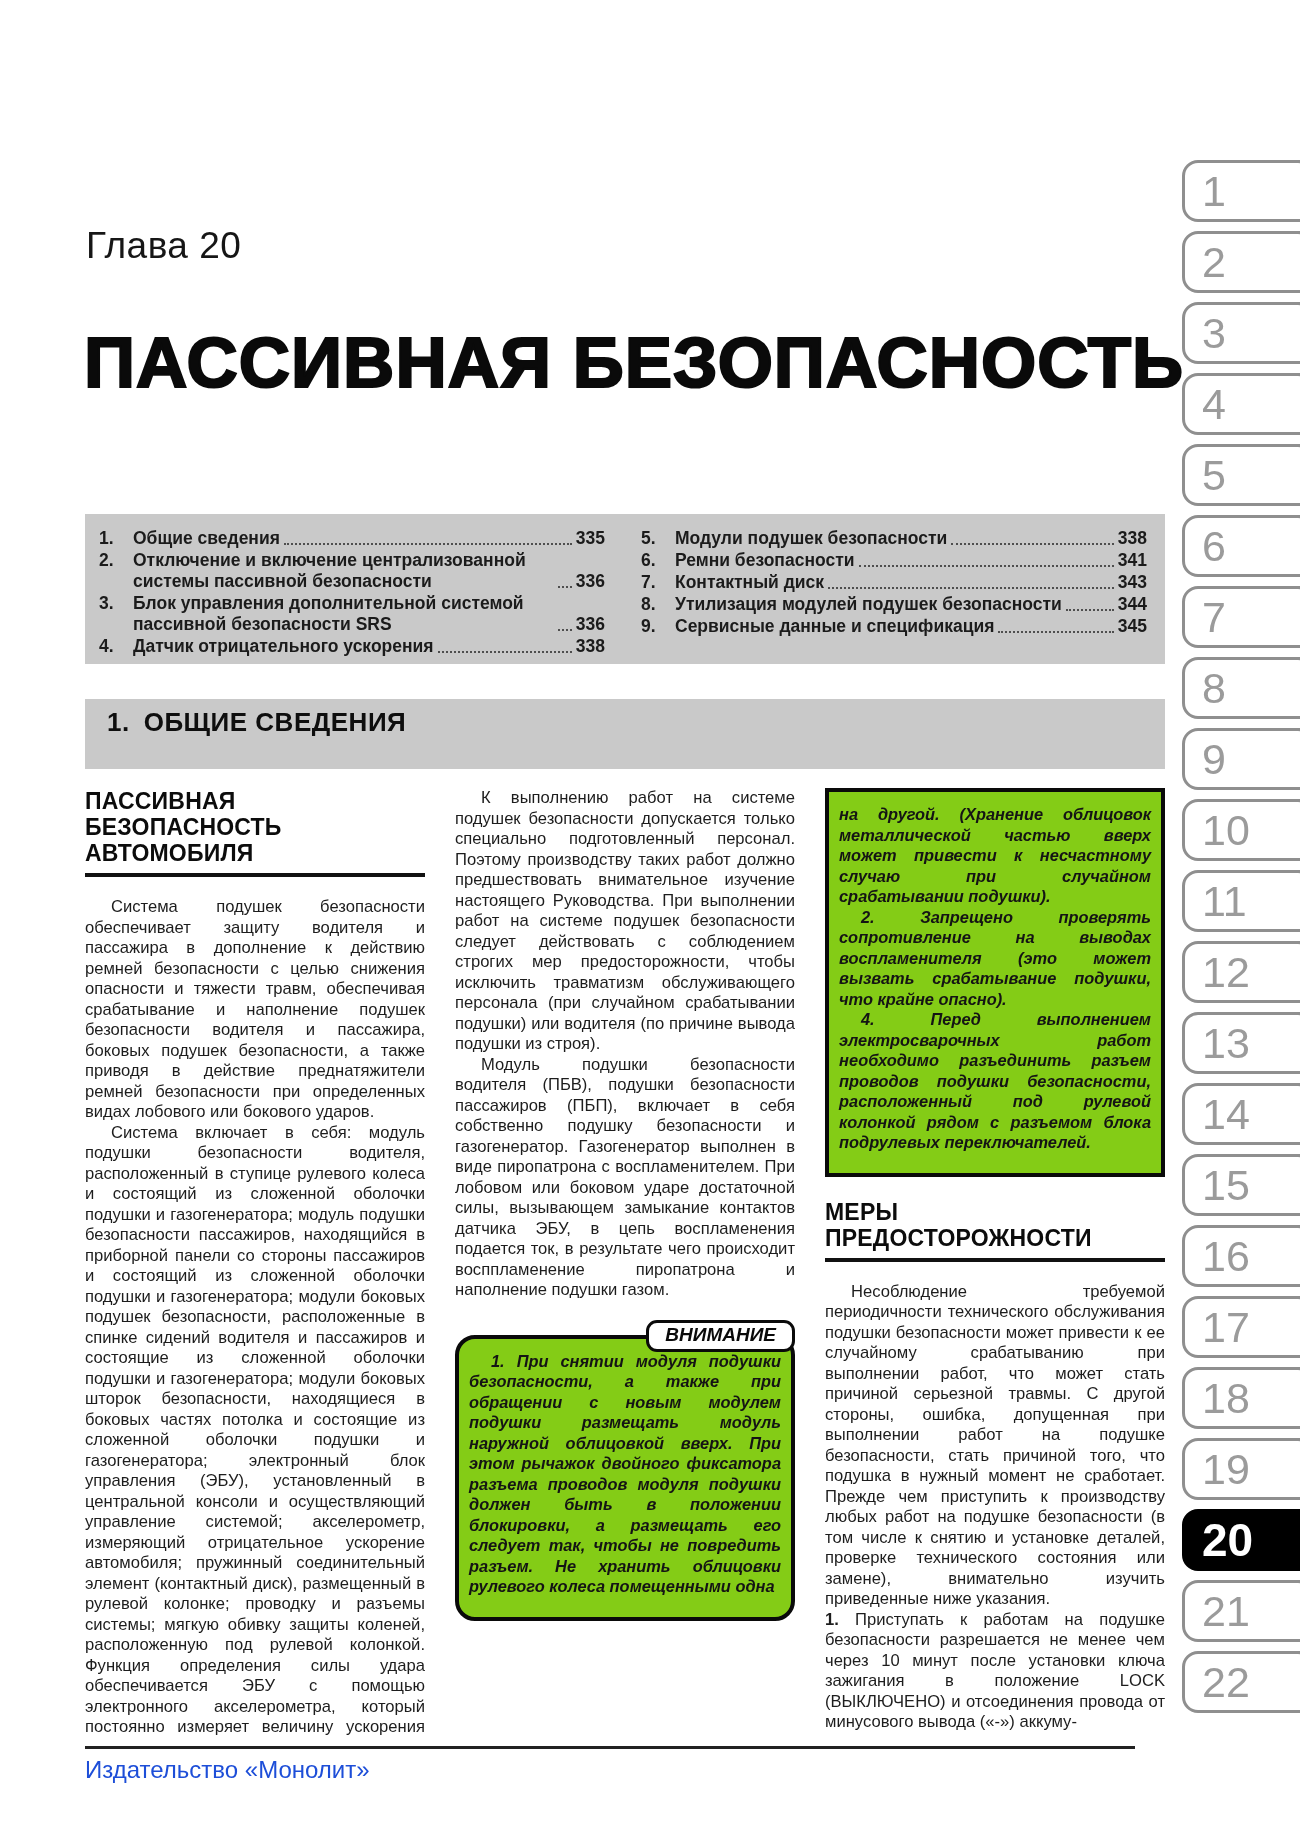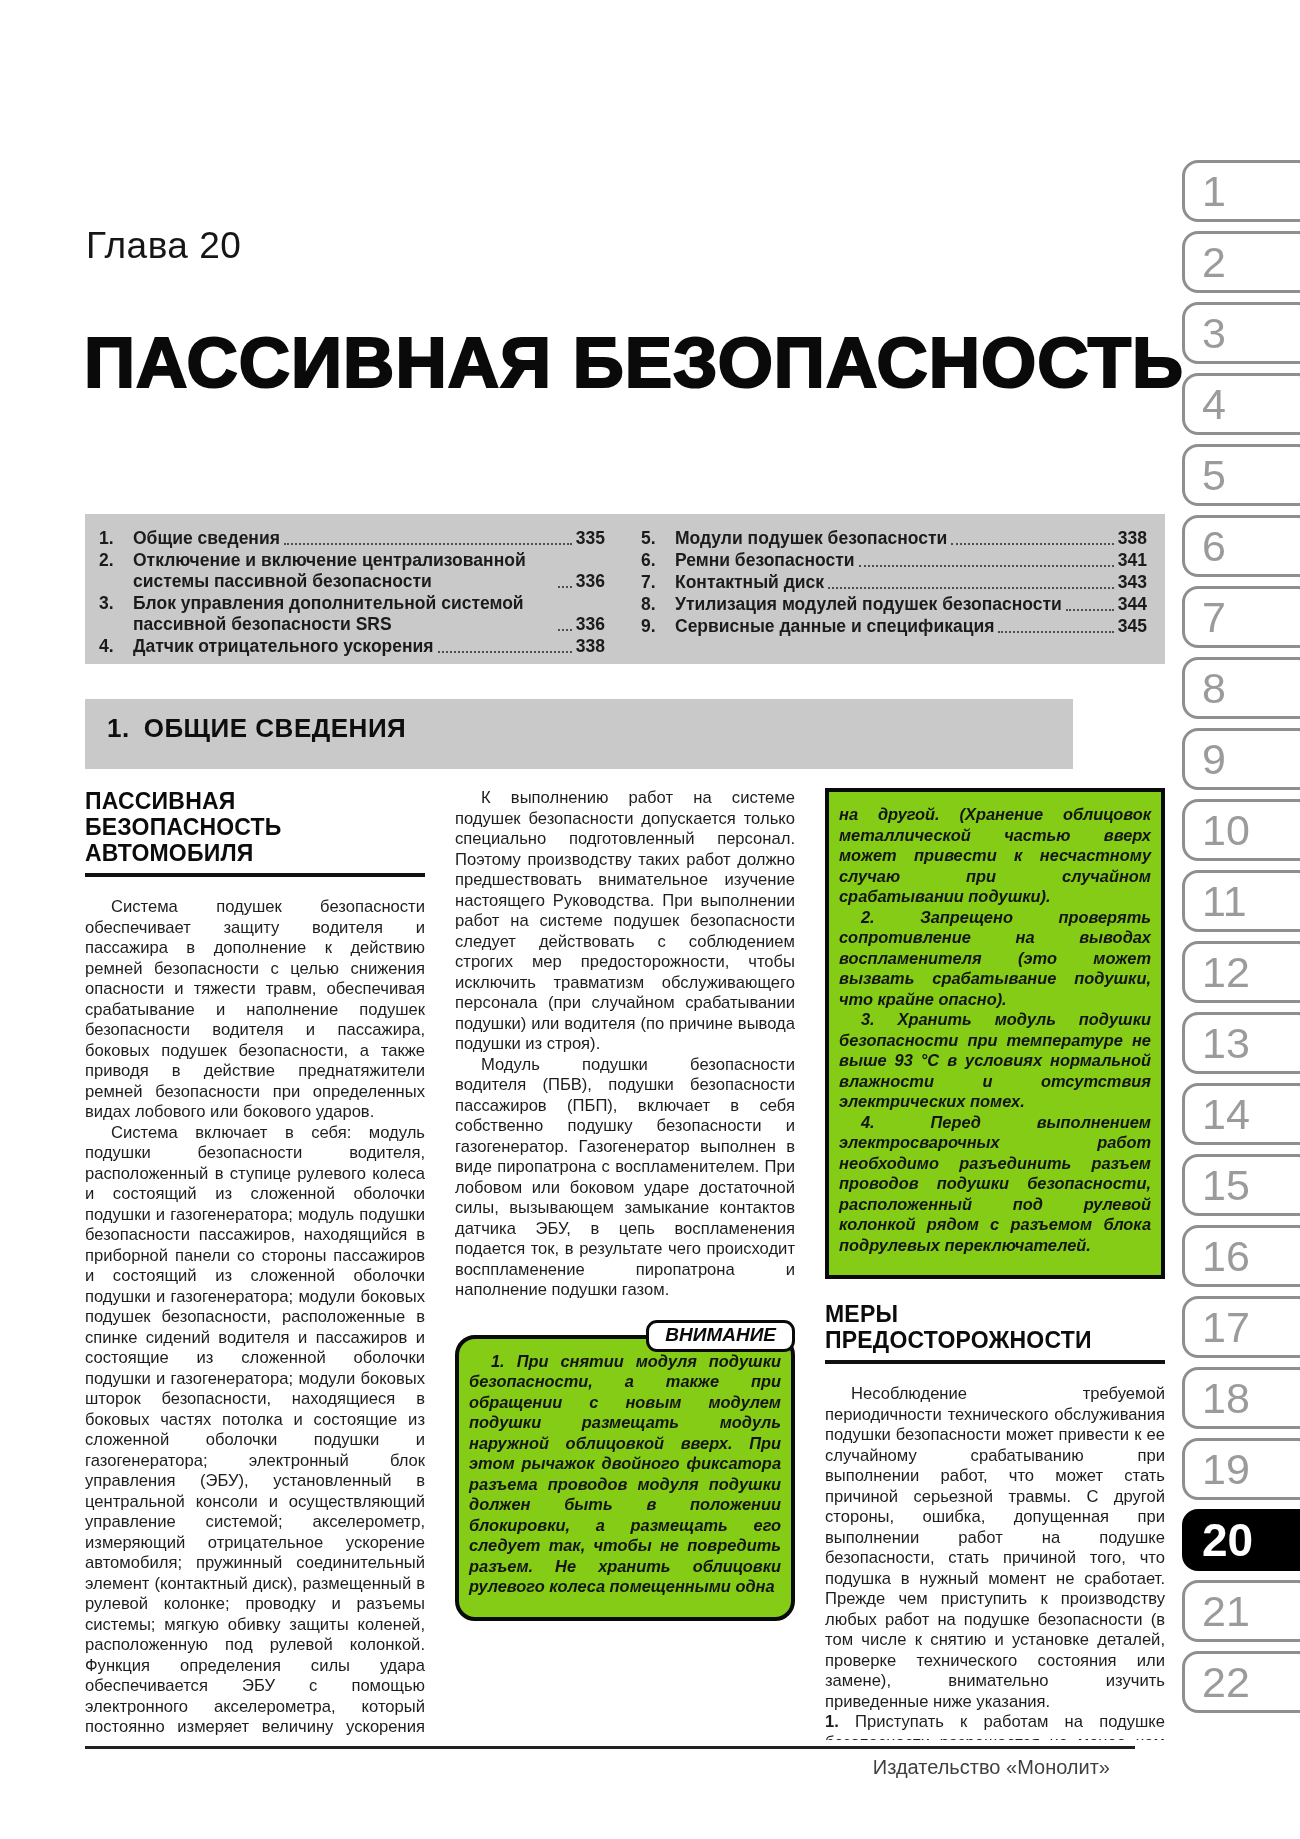--- a/index.html
+++ b/index.html
@@ -31,22 +31,22 @@
   .toc-num{width:34px;flex:0 0 34px;font-weight:bold;}
   .toc-label{font-weight:bold;flex:0 1 auto;}
   .toc-dots{
     flex:1 1 14px;min-width:14px;margin:0 4px;
     border-bottom:2px dotted #4e4e4e;align-self:flex-end;
     transform:translateY(-4px);
   }
   .toc-page{font-weight:bold;align-self:flex-end;}
   
   .section-bar{
-    position:absolute;left:85px;top:699px;width:988px;height:70px;
-    background:#c9c9c9;box-sizing:border-box;padding:14px 0 0 22px;
+    position:absolute;left:85px;top:699px;width:1080px;height:70px;
+    background:#c9c9c9;box-sizing:border-box;padding:8px 0 0 22px;
     font-size:26px;font-weight:bold;color:#0e0e0e;letter-spacing:0.5px;
   }
   .section-bar .sp{display:inline-block;width:14px;}
   
   .columns{
     position:absolute;left:85px;top:788px;width:1080px;height:952px;
     display:flex;gap:30px;overflow:hidden;
   }
   .col{flex:1;min-width:0;}
   .col p{
@@ -78,21 +78,21 @@
     padding:1px 16px 3px 16px;
     font-size:19px;font-weight:bold;font-style:italic;color:#0a0a0a;
   }
   
   .footer-rule{
     position:absolute;left:85px;top:1746px;width:1050px;height:0;
     border-top:3px solid #222;
   }
   .footer-text{
     position:absolute;left:85px;top:1756px;width:1025px;
-    text-align:right;font-size:20px;color:#404040;
+    font-size:24px;color:#1d4ed8;
   }
   
   .tabs{
     position:absolute;top:160px;right:-14px;width:132px;
     display:flex;flex-direction:column;
   }
   .tab{
     height:62px;margin-bottom:9px;box-sizing:border-box;
     border:3px solid #8f8f8f;border-radius:16px;background:#fff;
     font-size:43px;color:#9b9b9b;
@@ -186,21 +186,20 @@
     <div class="warnbox warnbox-c2">
       <div class="warn-label">ВНИМАНИЕ</div>
       <p class="ind">1. При снятии модуля подушки безопасности, а также при обращении с новым модулем подушки размещать модуль наружной облицовкой вверх. При этом рычажок двойного фиксатора разъема проводов модуля подушки должен быть в положении блокировки, а размещать его следует так, чтобы не повредить разъем. Не хранить облицовки рулевого колеса помещенными одна</p>
     </div>
   </div>
 
   <div class="col">
     <div class="warnbox" id="warnbox3">
         <p>на другой. (Хранение облицовок металлической частью вверх может привести к несчастному случаю при случайном срабатывании подушки).</p>
         <p class="ind">2. Запрещено проверять сопротивление на выводах воспламенителя (это может вызвать срабатывание подушки, что крайне опасно).</p>
-        <p class="ind">3. Хранить модуль подушки безопасности при температуре не выше 93 °С в условиях нормальной влажности и отсутствия электрических помех.</p>
         <p class="ind">4. Перед выполнением электросварочных работ необходимо разъединить разъем проводов подушки безопасности, расположенный под рулевой колонкой рядом с разъемом блока подрулевых переключателей.</p>
       </div>
     <div class="col-heading col3-heading">МЕРЫ ПРЕДОСТОРОЖНОСТИ</div>
     <p class="ind">Несоблюдение требуемой периодичности технического обслуживания подушки безопасности может привести к ее случайному срабатыванию при выполнении работ, что может стать причиной серьезной травмы. С другой стороны, ошибка, допущенная при выполнении работ на подушке безопасности, стать причиной того, что подушка в нужный момент не сработает. Прежде чем приступить к производству любых работ на подушке безопасности (в том числе к снятию и установке деталей, проверке технического состояния или замене), внимательно изучить приведенные ниже указания.</p>
     <p><span class="num-bold">1.</span> <span>Приступать к работам на подушке безопасности разрешается не менее чем через 10 минут после установки ключа зажигания в положение LOCK (ВЫКЛЮЧЕНО) и отсоединения провода от минусового вывода («-») аккуму-</span></p>
   </div>
 
 </div>
 
 <div class="footer-rule"></div>

